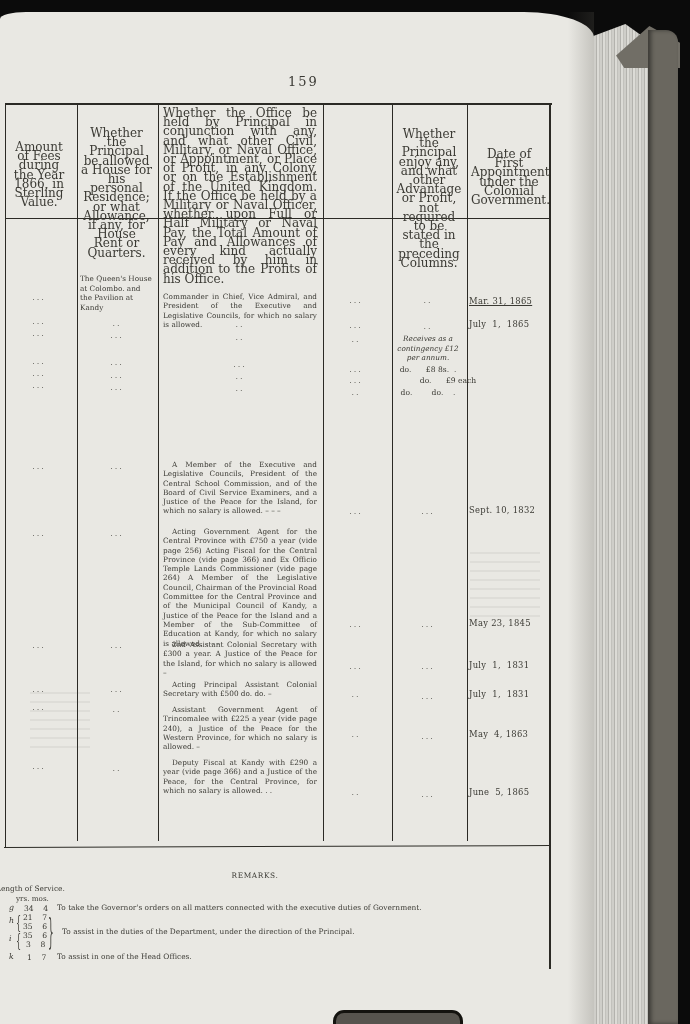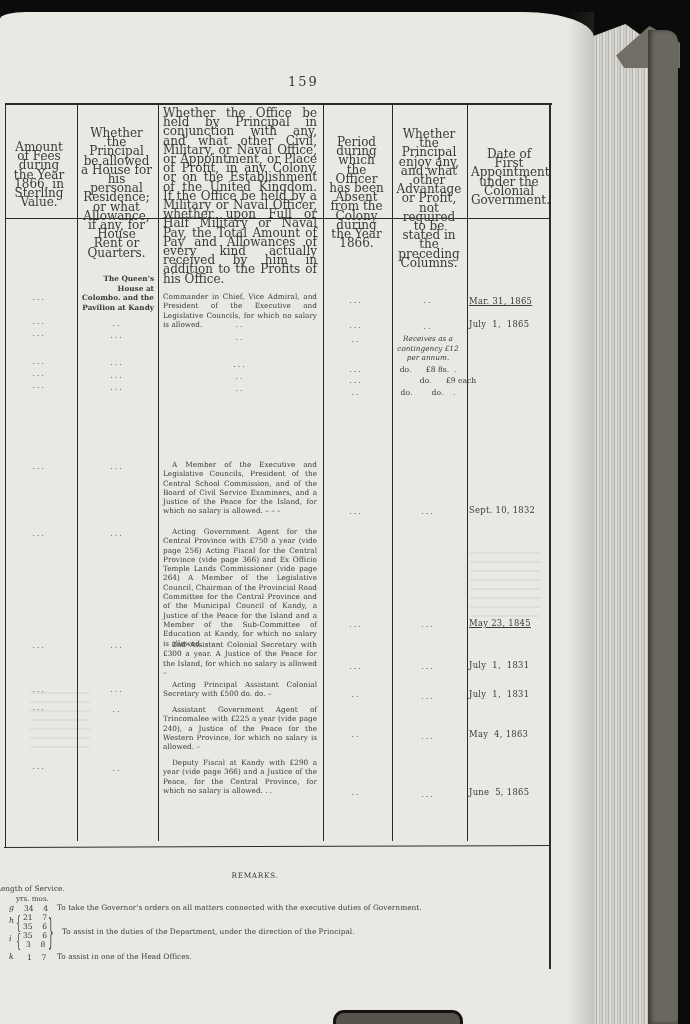--- a/index.html
+++ b/index.html
@@ -22,21 +22,21 @@
   .ln{position:absolute;background:#2b2a25;}
   .page-number{font-size:13px;letter-spacing:2px;color:#3a3934;}
   .hdr{font-size:12px;line-height:9.2px;text-align:center;color:#3b3a34;}
   .hdr-j{text-align:justify;}
   .office{font-size:7.3px;line-height:9.3px;text-align:justify;text-indent:9px;color:#3b3a34;}
   .noindent{text-indent:0;}
   .dots{font-size:8px;letter-spacing:2px;text-align:center;white-space:pre;color:#3b3a34;}
   .date{font-size:8.4px;white-space:pre;letter-spacing:.3px;color:#3b3a34;}
   .adv{font-size:7.3px;line-height:9.5px;text-align:center;color:#3b3a34;}
   .adv-line{font-size:7.6px;text-align:center;white-space:pre;color:#3b3a34;}
-  .cellc{font-size:7.3px;line-height:9.6px;text-align:right;color:#3b3a34;font-weight:bold;}
+  .cellc{font-size:7.3px;line-height:9.6px;text-align:left;color:#3b3a34;}
   .rk{font-size:7.4px;white-space:nowrap;color:#3b3a34;}
   .rk-num{font-size:7.6px;white-space:pre;color:#3b3a34;}
   .rk-letter{font-size:7.8px;font-style:italic;color:#3b3a34;}
   .brace{position:absolute;color:#3b3a34;font-family:"DejaVu Serif",serif;}
   .br-o2{font-size:8px;transform:scaleY(2.3);transform-origin:top;}
   .br-o2::before{content:"{";}
   .br-c4{font-size:9px;transform:scaleY(3.9);transform-origin:top;}
   .br-c4::before{content:"}";}
   .smudge{position:absolute;opacity:.07;background:repeating-linear-gradient(180deg,#555 0 2px,transparent 2px 9px);
           filter:blur(.6px);}
@@ -62,21 +62,20 @@
     <div class="ln" style="left:392px;top:93px;width:1px;height:736px;"></div>
     <div class="ln" style="left:467px;top:93px;width:1px;height:736px;"></div>
     <div class="ln" style="left:5px;top:206px;width:546px;height:1px;"></div>
 
     <div class="smudge" style="left:470px;top:540px;width:70px;height:70px;"></div>
     <div class="smudge" style="left:30px;top:680px;width:60px;height:60px;"></div>
 
     <div class="t hdr" style="left:8px;top:131px;width:62px;">Amount of Fees during the Year 1866, in Sterling Value.</div>
     <div class="t hdr" style="left:81px;top:117px;width:71px;">Whether the Principal be allowed a House for his personal Residence; or what Allowance, if any, for House Rent or Quarters.</div>
     <div class="t hdr hdr-j" style="left:163px;top:97px;width:154px;">Whether the Office be held by Principal in conjunction with any, and what other Civil, Military, or Naval Office, or Appointment, or Place of Profit, in any Colony, or on the Establishment of the United Kingdom. If the Office be held by a Military or Naval Officer, whether upon Full or Half Military or Naval Pay, the Total Amount of Pay and Allowances of every kind actually received by him in addition to the Profits of his Office.</div>
-    <div class="t hdr" style="left:327px;top:126px;width:59px;">Period during which the Officer has been Absent from the Colony during the Year 1866.</div>
     <div class="t hdr" style="left:396px;top:118px;width:66px;">Whether the Principal enjoy any, and what other Advantage or Profit, not required to be stated in the preceding Columns.</div>
     <div class="t hdr" style="left:471px;top:138px;width:76px;">Date of First Appointment under the Colonial Government.</div>
 
     <div class="t cellc" style="left:80px;top:262px;width:74px;">The Queen's House at Colombo. and the Pavilion at Kandy</div>
     <div class="t office noindent" style="left:163px;top:280px;width:154px;">Commander in Chief, Vice Admiral, and President of the Executive and Legislative Councils, for which no salary is allowed.</div>
     <div class="t dots" style="left:8px;top:281px;width:62px;">...</div>
     <div class="t dots" style="left:326px;top:284px;width:60px;">...</div>
     <div class="t dots" style="left:395px;top:284px;width:66px;">..</div>
     <div class="t date" style="left:469px;top:284px;text-decoration:underline;">Mar. 31, 1865</div>
 
@@ -116,21 +115,21 @@
     <div class="t dots" style="left:80px;top:450px;width:74px;">...</div>
     <div class="t dots" style="left:326px;top:495px;width:60px;">...</div>
     <div class="t dots" style="left:395px;top:495px;width:66px;">...</div>
     <div class="t date" style="left:469px;top:493px;">Sept. 10, 1832</div>
 
     <div class="t office" style="left:163px;top:515px;width:154px;">Acting Government Agent for the Central Province with £750 a year (vide page 256) Acting Fiscal for the Central Province (vide page 366) and Ex Officio Temple Lands Commissioner (vide page 264) A Member of the Legislative Council, Chairman of the Provincial Road Committee for the Central Province and of the Municipal Council of Kandy, a Justice of the Peace for the Island and a Member of the Sub-Committee of Education at Kandy, for which no salary is allowed.   –   –   –</div>
     <div class="t dots" style="left:8px;top:517px;width:62px;">...</div>
     <div class="t dots" style="left:80px;top:517px;width:74px;">...</div>
     <div class="t dots" style="left:326px;top:608px;width:60px;">...</div>
     <div class="t dots" style="left:395px;top:608px;width:66px;">...</div>
-    <div class="t date" style="left:469px;top:606px;text-decoration:underline;">May 23, 1845</div>
+    <div class="t date" style="left:469px;top:606px;">May 23, 1845</div>
 
     <div class="t office" style="left:163px;top:628px;width:154px;">2nd Assistant Colonial Secretary with £300 a year.  A Justice of the Peace for the Island, for which no salary is allowed –</div>
     <div class="t dots" style="left:8px;top:629px;width:62px;">...</div>
     <div class="t dots" style="left:80px;top:629px;width:74px;">...</div>
     <div class="t dots" style="left:326px;top:650px;width:60px;">...</div>
     <div class="t dots" style="left:395px;top:650px;width:66px;">...</div>
     <div class="t date" style="left:469px;top:648px;">July  1,  1831</div>
 
     <div class="t office" style="left:163px;top:668px;width:154px;">Acting Principal Assistant Colonial Secretary with £500        do.        do.        –</div>
     <div class="t dots" style="left:8px;top:673px;width:62px;">...</div>

